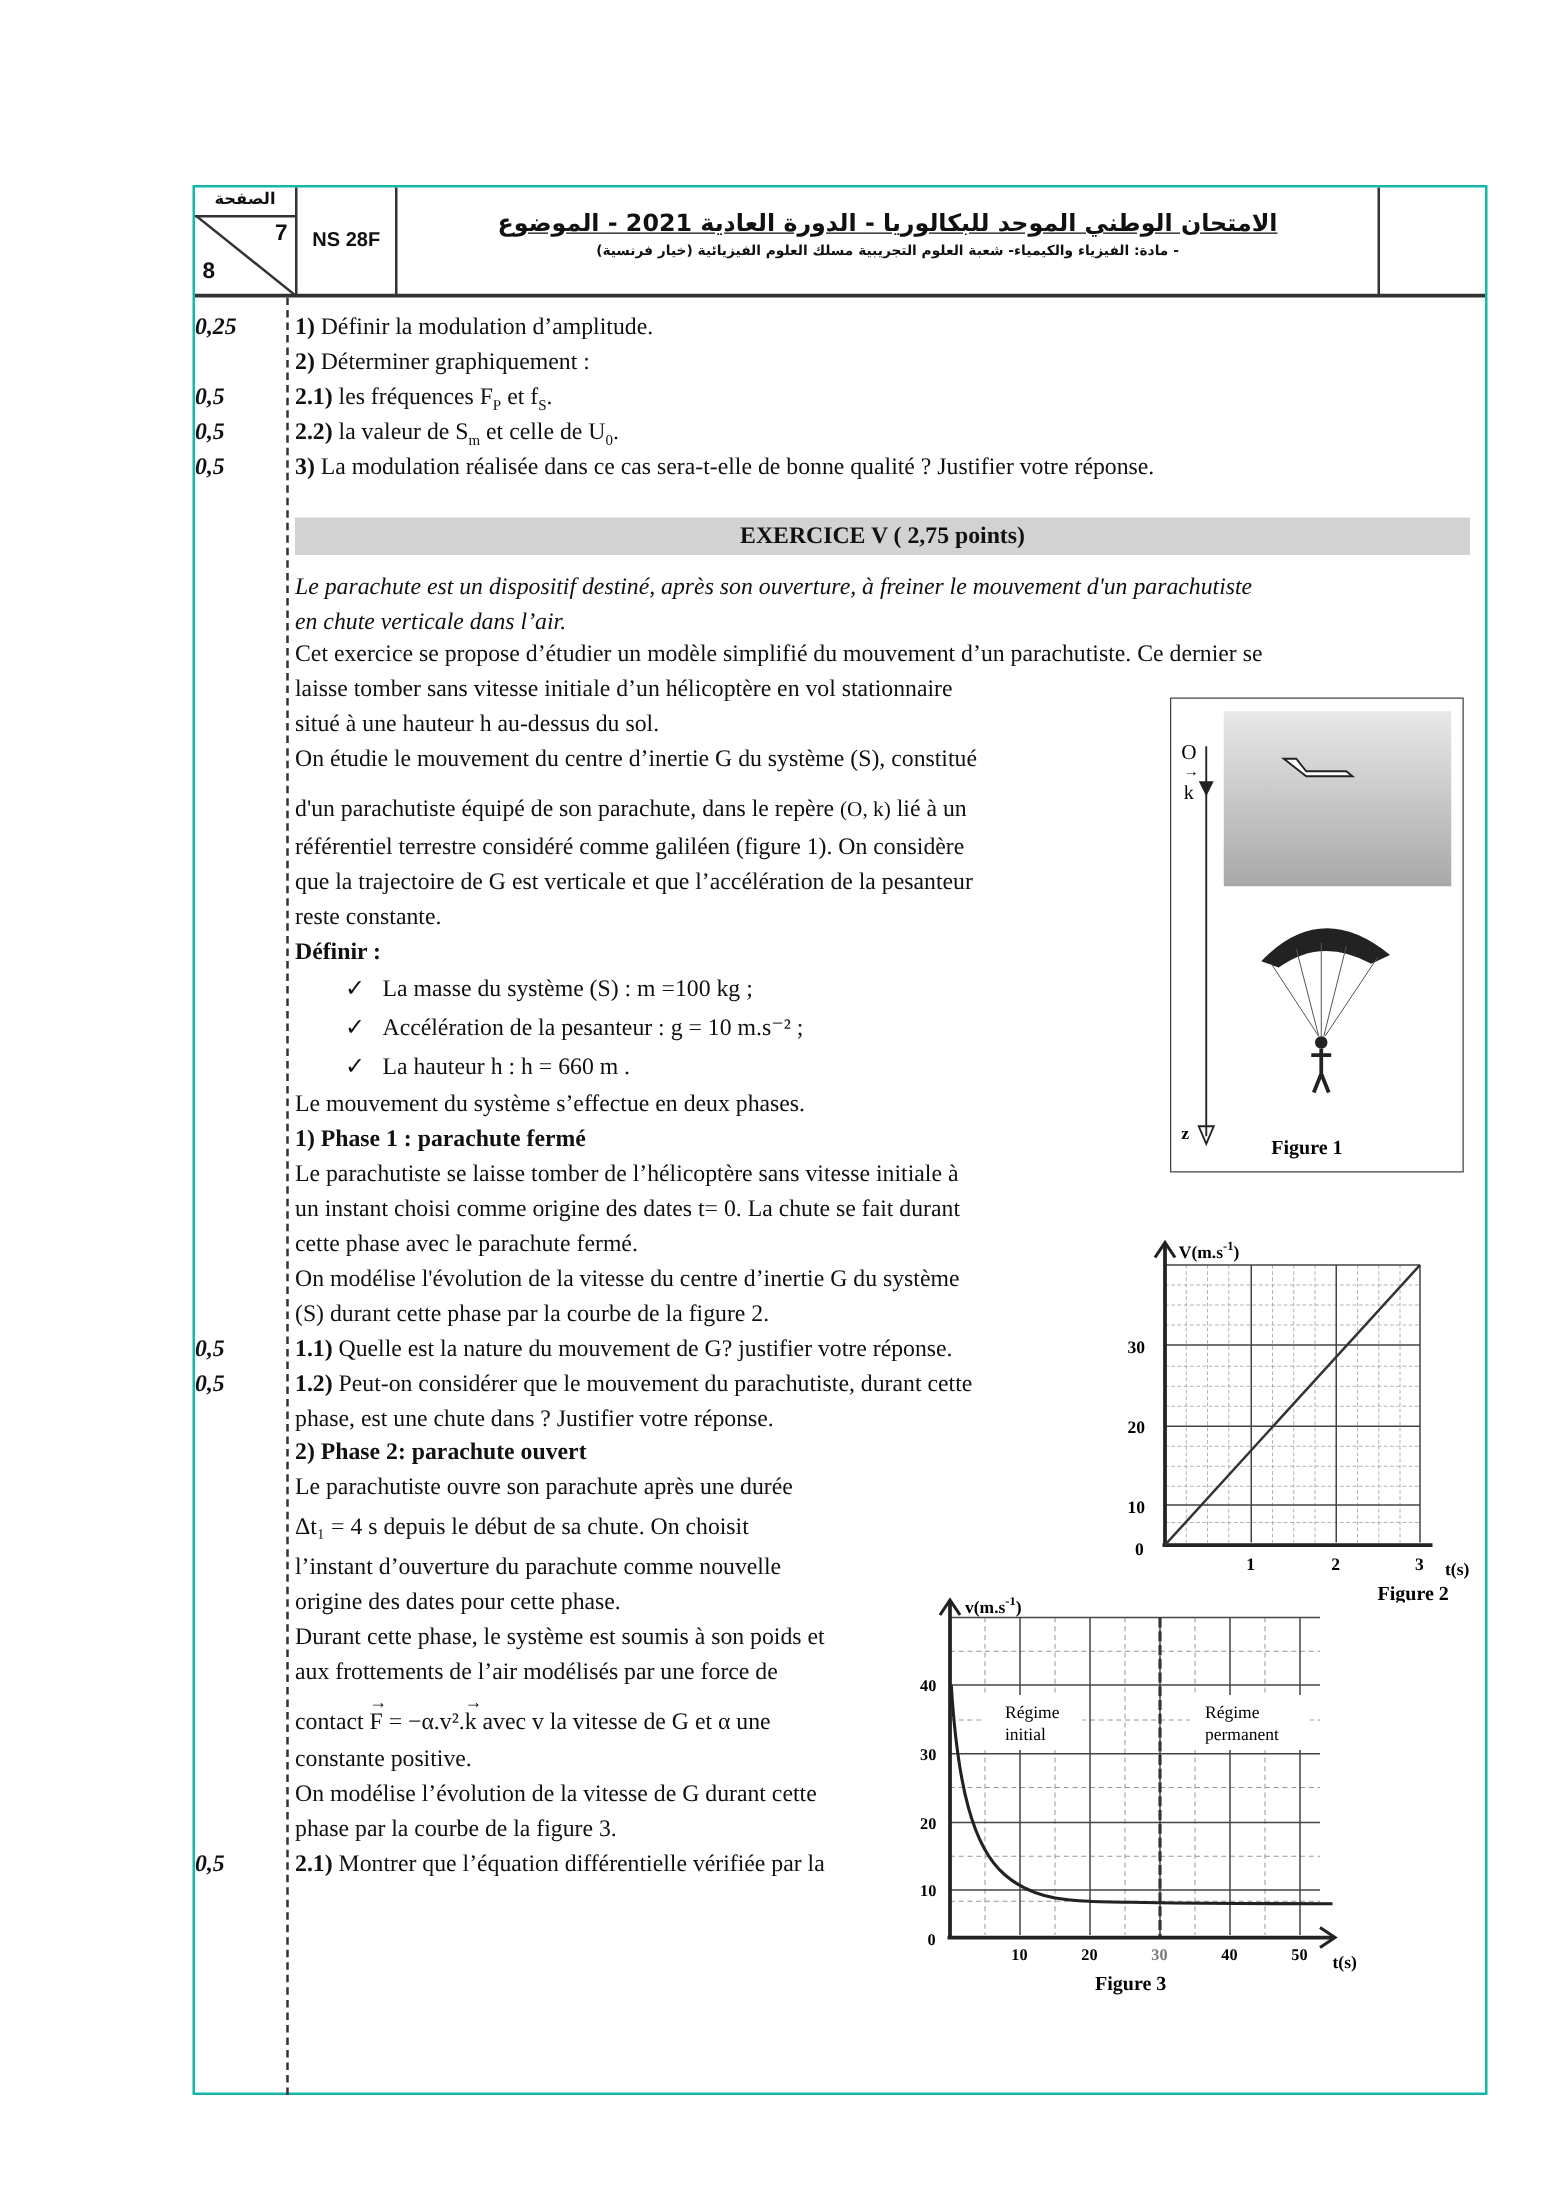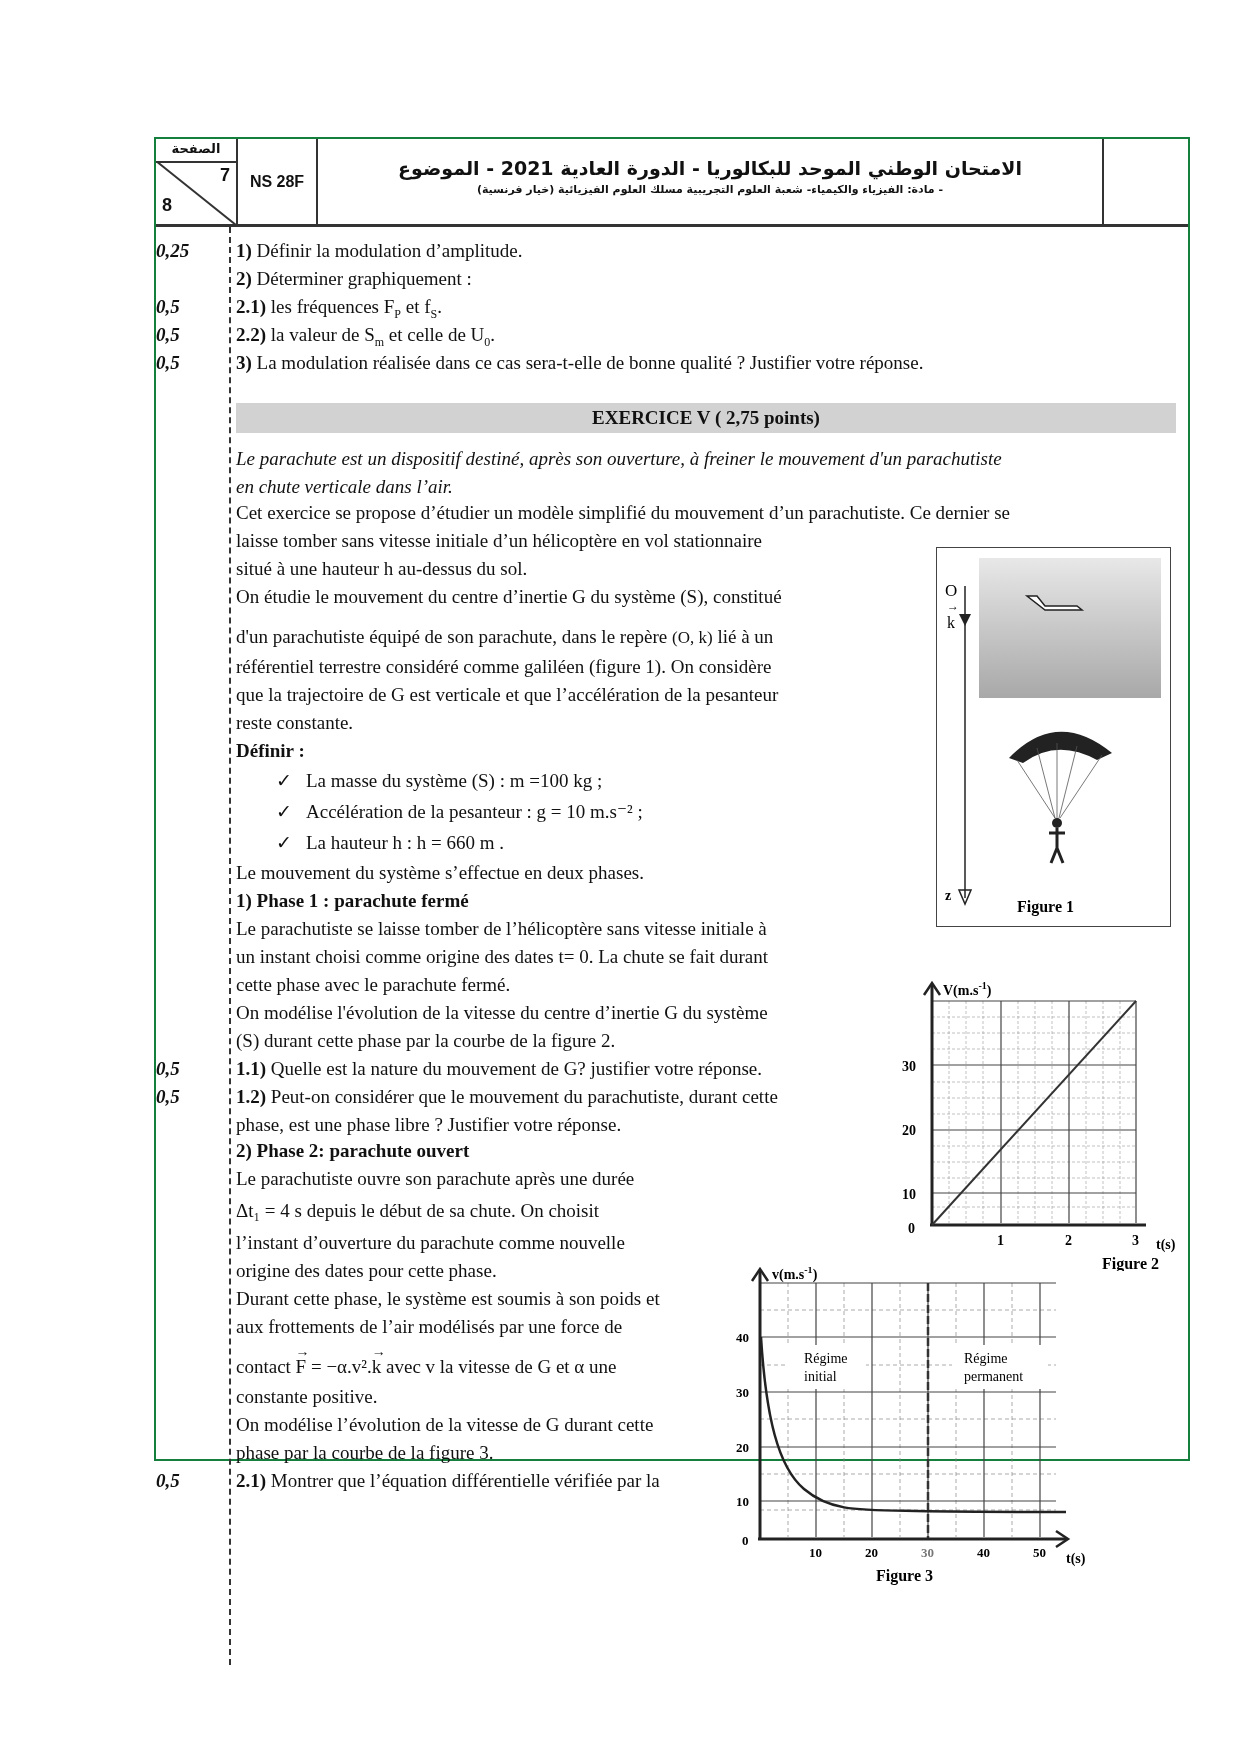--- a/index.html
+++ b/index.html
@@ -1,26 +1,26 @@
 <!DOCTYPE html>
 <html><head>
 <meta charset="utf-8">
 <style>
   html,body{margin:0;padding:0;background:#fff;}
   body{width:1240px;height:1752px;position:relative;font-family:"Liberation Serif","DejaVu Serif",serif;color:#111;overflow:hidden;}
-  .page-frame{position:absolute;left:154px;top:137px;width:1036px;height:1324px;border:2px solid #15803d;box-sizing:border-box;}
+  .page-frame{position:absolute;left:154px;top:148px;width:1036px;height:1528px;border:2px solid #14b8a6;box-sizing:border-box;}
   .header{position:absolute;left:0;top:0;width:100%;height:88px;border-bottom:3px solid #333;box-sizing:border-box;}
   .hdr-page{position:absolute;left:0;top:0;width:82px;height:86px;border-right:2px solid #333;box-sizing:border-box;}
   .hdr-page .lbl{height:22px;border-bottom:2px solid #333;text-align:center;font-family:"DejaVu Sans",sans-serif;font-size:13px;font-weight:bold;line-height:20px;}
   .hdr-page .cur{position:absolute;right:6px;top:26px;font-family:"Liberation Sans",sans-serif;font-weight:bold;font-size:18px;}
   .hdr-page .tot{position:absolute;left:6px;top:56px;font-family:"Liberation Sans",sans-serif;font-weight:bold;font-size:18px;}
   .hdr-page svg{position:absolute;left:0;top:22px;}
   .hdr-code{position:absolute;left:82px;top:0;width:80px;height:86px;border-right:2px solid #333;box-sizing:border-box;display:flex;align-items:center;justify-content:center;font-family:"Liberation Sans",sans-serif;font-weight:bold;font-size:16px;}
   .hdr-title{position:absolute;left:162px;top:0;width:784px;height:86px;direction:rtl;text-align:center;font-family:"DejaVu Sans",sans-serif;font-weight:bold;box-sizing:border-box;padding-top:18px;}
-  .hdr-title .l1{font-size:19px;}
+  .hdr-title .l1{font-size:19px;text-decoration:underline;}
   .hdr-title .l2{font-size:11px;margin-top:4px;}
   .hdr-right{position:absolute;right:0;top:0;width:86px;height:86px;border-left:2px solid #333;box-sizing:border-box;}
   .margin-line{position:absolute;left:73px;top:88px;height:1438px;border-left:2px dashed #333;}
   .row{position:absolute;left:0;width:100%;font-size:19px;line-height:24px;white-space:nowrap;}
   .pts{position:absolute;width:58px;text-align:left;font-weight:bold;font-style:italic;}
   .txt{position:absolute;left:80px;}
   .b{font-weight:bold;}
   .i{font-style:italic;}
   .ex-banner{position:absolute;left:80px;top:264px;width:940px;height:30px;background:#d2d2d2;text-align:center;font-weight:bold;font-size:19px;line-height:30px;}
   .fig1{position:absolute;left:780px;top:408px;width:235px;height:380px;border:1.5px solid #444;box-sizing:border-box;}
@@ -140,21 +140,21 @@
     </div>
   <div class="row" style="top:918px">
     <span class="pts">0,5</span>
     <span class="txt"><span class="b">1.1)</span><span> Quelle est la nature du mouvement de G? justifier votre réponse.</span></span>
   </div>
   <div class="row" style="top:946px">
     <span class="pts">0,5</span>
     <span class="txt"><span class="b">1.2)</span><span> Peut-on considérer que le mouvement du parachutiste, durant cette</span></span>
   </div>
   <div class="row" style="top:974px">
-      <span class="txt">phase, est une phase libre ? Justifier votre réponse.</span>
+      <span class="txt">phase, est une chute dans ? Justifier votre réponse.</span>
     </div>
   <div class="row b" style="top:1000px">
       <span class="txt">2) Phase 2: parachute ouvert</span>
     </div>
   <div class="row" style="top:1028px">
       <span class="txt">Le parachutiste ouvre son parachute après une durée</span>
     </div>
   <div class="row" style="top:1060px">
       <span class="txt">Δt₁ = 4 s depuis le début de sa chute. On choisit</span>
     </div>

